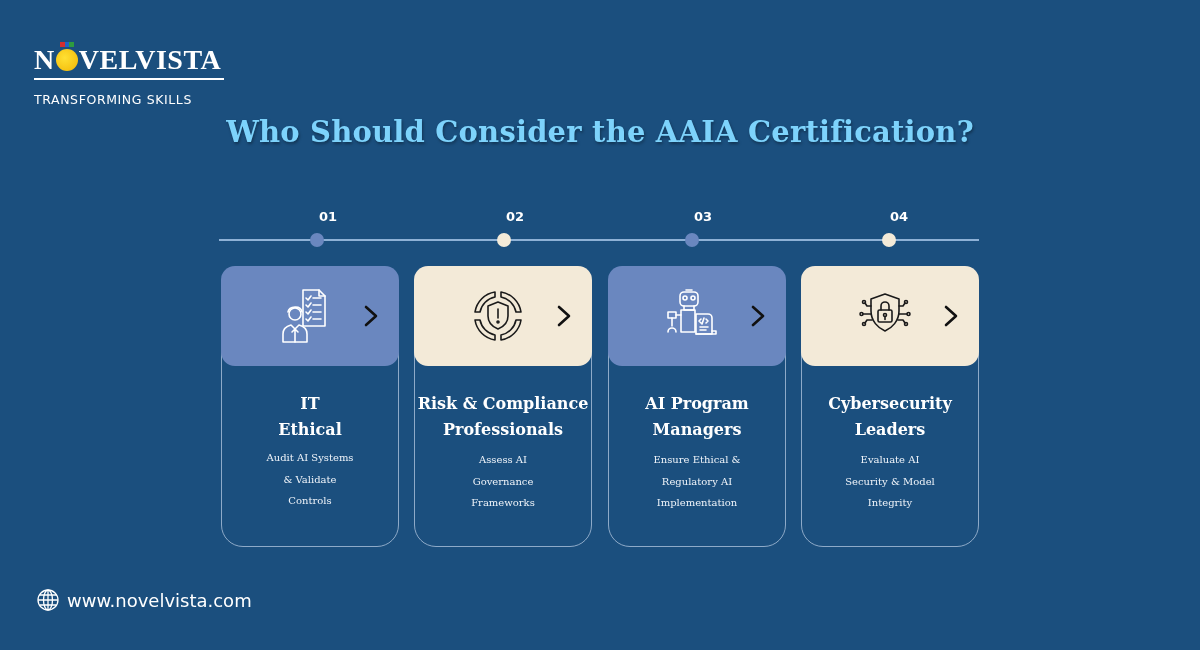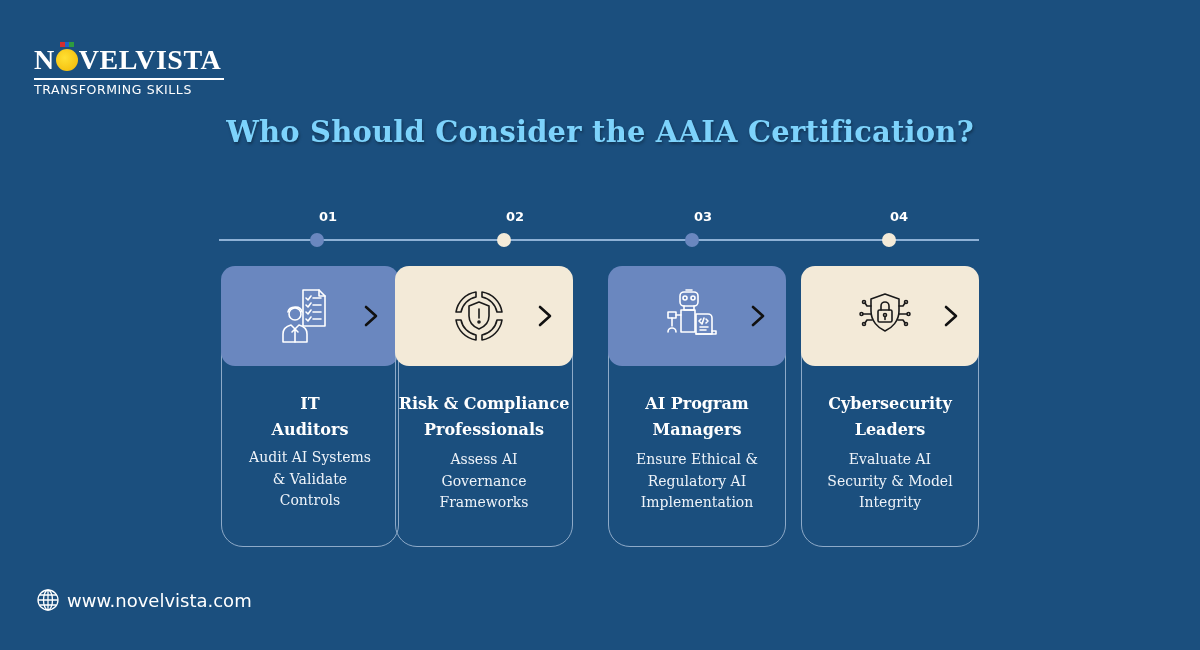--- a/index.html
+++ b/index.html
@@ -21,21 +21,21 @@
     background: radial-gradient(circle at 40% 40%, #ffe033, #f2b705);
     vertical-align: -2px; margin: 0 1px; position: relative;
   }
   .logo-sun::before {
     content: ""; position: absolute; top: -7px; left: 4px; width: 14px; height: 5px;
     background: linear-gradient(90deg, #d32f2f 0 33%, #1e63c8 33% 66%, #2e9c3f 66%);
   }
   .logo-rule { height: 2px; background: #fff; width: 190px; margin-top: 3px; }
   .logo-sub {
     font-family: "DejaVu Sans", sans-serif; font-size: 12.5px; letter-spacing: 0.6px;
-    color: #fff; margin-top: 2px; white-space: nowrap;
+    color: #fff; margin-top: 12px; white-space: nowrap;
   }
   .title {
     position: absolute; left: 0; right: 0; top: 115px; text-align: center;
     font-family: "DejaVu Serif", serif; font-weight: bold; font-size: 29px;
     color: #7dd3fc; letter-spacing: 0.2px;
     text-shadow: 1px 2px 3px rgba(0,0,0,0.35);
   }
   .timeline-line {
     position: absolute; left: 219px; top: 239px; width: 760px; height: 2px; background: #8eb1d6;
   }
@@ -60,21 +60,21 @@
   .chev {
     position: absolute; right: 18px; top: 36px; width: 20px; height: 28px;
   }
   .card-title {
     position: absolute; left: 0; right: 0; top: 124px; text-align: center;
     font-weight: bold; font-size: 16px; line-height: 26px; color: #fff;
     font-family: "DejaVu Serif", serif;
   }
   .card-desc {
     position: absolute; left: 6px; right: 6px; top: 182px; text-align: center;
-    font-size: 14px; line-height: 21.5px; color: #eef3f9;
+    font-size: 10px; line-height: 21.5px; color: #eef3f9;
     font-family: "DejaVu Serif", serif;
   }
   .footer {
     position: absolute; left: 36px; top: 588px; display: flex; align-items: center; gap: 7px;
   }
   .footer-text {
     font-family: "DejaVu Sans", sans-serif; font-size: 18px; color: #fff;
   }
 </style>
 </head>
@@ -114,30 +114,30 @@
         <path d="M10 58v-8c0-5 4-8 8-9l4 4 4-4c4 1 8 4 8 9v8z"></path>
         <path d="M22 45v13M19 48l3-3 3 3"></path>
       </svg>
     </div>
     <svg class="chev" viewBox="0 0 20 28">
         <path d="M5 5l10 9-10 9" fill="none" stroke="#111" stroke-width="2.6" stroke-linecap="round" stroke-linejoin="round"></path>
       </svg>
   </div>
   <div class="card-title">
     <div>IT</div>
-    <div>Auditors</div>
+    <div>Ethical</div>
   </div>
   <div class="card-desc" style="top:180px">
     <div>Audit AI Systems</div>
     <div>&amp; Validate</div>
     <div>Controls</div>
   </div>
 </div>
 
-<div class="card" style="left:395px">
+<div class="card" style="left:414px">
   <div class="card-head cream">
     <div class="icon-wrap">
       <svg width="64" height="64" viewBox="0 0 64 64" fill="none" stroke="#1a1a1a" stroke-width="1.6" stroke-linecap="round" stroke-linejoin="round">
         <path d="M29 8a24 24 0 0 0-20 20h5a19 19 0 0 1 15-15z"></path>
         <path d="M35 8a24 24 0 0 1 20 20h-5a19 19 0 0 0-15-15z"></path>
         <path d="M29 56a24 24 0 0 1-20-20h5a19 19 0 0 0 15 15z"></path>
         <path d="M35 56a24 24 0 0 0 20-20h-5a19 19 0 0 1-15 15z"></path>
         <path d="M32 18l10 4v10c0 7-5 11-10 13-5-2-10-6-10-13V22z"></path>
         <path d="M32 25v9"></path>
         <circle cx="32" cy="38" r="1"></circle>

